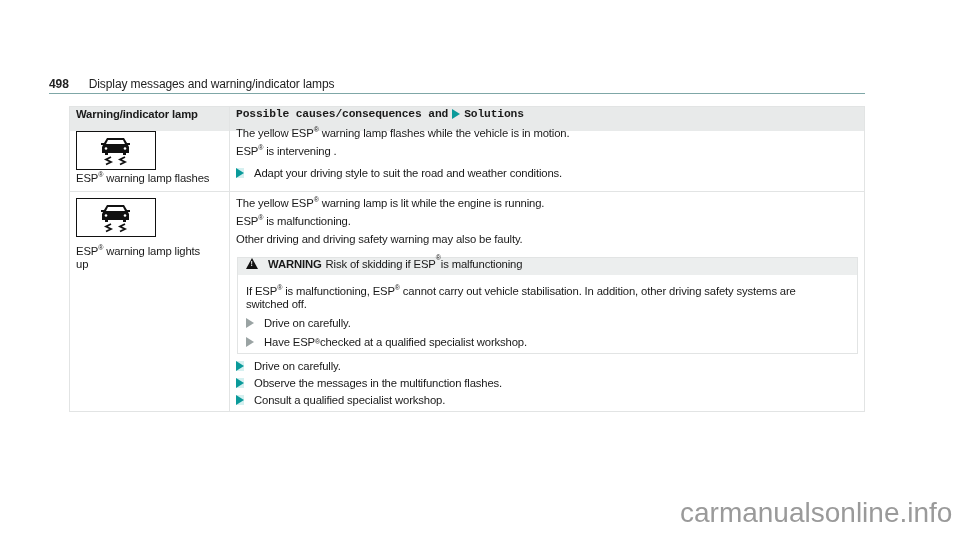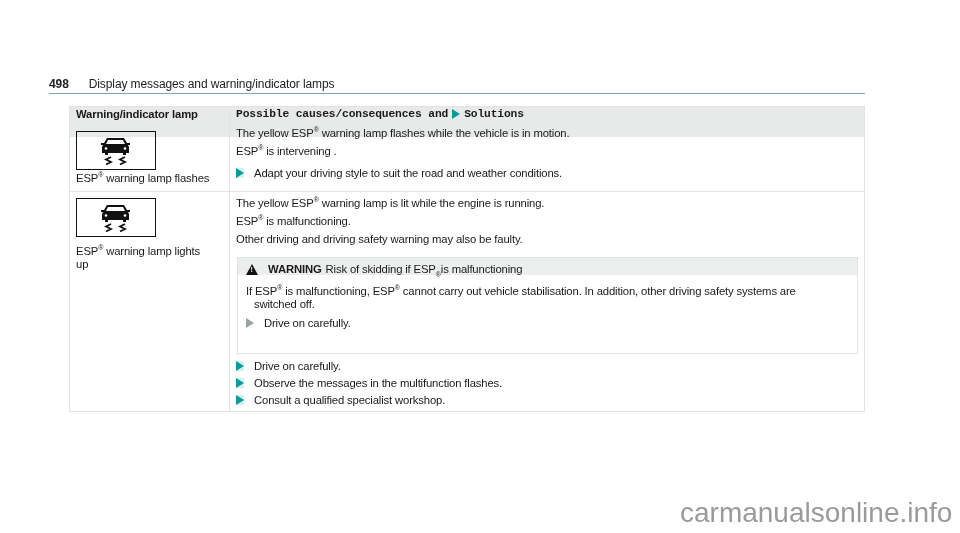--- a/index.html
+++ b/index.html
@@ -13,21 +13,21 @@
     border-bottom:1px solid #7fa7a7; font-size:12px; color:#222;
     display:flex; align-items:center; gap:20px; letter-spacing:-0.1px;
   }
   .page-header .pnum { font-weight:bold; }
   .table {
     position:absolute; left:69px; top:106px; width:796px; height:306px;
     border:1px solid #e2e4e4; box-sizing:border-box;
     font-size:11.3px; letter-spacing:-0.15px;
   }
   .thead {
-    position:absolute; left:0; top:0; right:0; height:30px;
+    position:absolute; left:0; top:0; right:0; height:24px;
     background:#e8eaea; font-weight:bold; font-size:11.3px;
   }
   .thead .c1 { position:absolute; left:6px; top:1px; }
   .thead .c2 { position:absolute; left:166px; top:1px; display:flex; align-items:center; gap:4px;font-family:Liberation Mono, monospace; }
   .coldiv { position:absolute; left:159px; top:0; width:1px; height:100%; background:#e2e4e4; }
   .row-div { position:absolute; left:0; right:0; height:1px; background:#e2e4e4; }
   .tri {
     display:inline-block; width:0; height:0;
     border-top:5px solid transparent; border-bottom:5px solid transparent;
     border-left:8px solid #0a9a9a;
@@ -43,21 +43,21 @@
   .cell { position:absolute; left:166px; right:8px; }
   .line { position:absolute; white-space:nowrap; }
   .bullet { position:absolute; display:flex; align-items:center; white-space:nowrap; }
   .bullet .tri { margin-right:10px; }
   .warnbox {
     position:absolute; left:167px; top:150px; width:621px; height:97px;
     border:1px solid #e2e4e4; box-sizing:border-box;
   }
   .warnbox .whead {
     position:absolute; left:0; right:0; top:0; height:17px; background:#eceeee;
-    display:flex; align-items:flex-end; padding-left:8px;
+    display:flex; align-items:flex-start; padding-left:8px;
   }
   .warnbox .whead .bold { font-weight:bold; margin:0 4px 0 10px; }
   .warn-tri {
     width:0; height:0; border-left:6px solid transparent; border-right:6px solid transparent;
     border-bottom:11px solid #111; position:relative;
   }
   .warn-tri::after {
     content:"!"; position:absolute; left:-1.5px; top:2px; color:#eceeee;
     font-size:7px; font-weight:bold;
   }
@@ -133,24 +133,30 @@
     <div class="whead">
       <span class="warn-tri"></span>
       <span class="bold">WARNING</span>
       <span>Risk of skidding if ESP</span>
         <sup>®</sup>
         <span> is malfunctioning</span>
     </div>
     <div class="line" style="left:8px; top:27px;">
       <span>If ESP</span><sup>®</sup><span> is malfunctioning, ESP</span><sup>®</sup><span> cannot carry out vehicle stabilisation. In addition, other driving safety systems are</span>
     </div>
-    <div class="line" style="left:16px; top:40px;"><span>switched off.</span></div>
+    <div class="line" style="left:8px; top:40px;"><span>switched off.</span></div>
     <div class="bullet" style="left:8px; top:59px;">
         <span class="tri gray"></span>
         <span>Drive on carefully.</span>
+      </div>
+    <div class="bullet" style="left:8px; top:78px;">
+        <span class="tri gray"></span>
+        <span>Have ESP</span>
+        <sup>®</sup>
+        <span> checked at a qualified specialist workshop.</span>
       </div>
   </div>
 
   <div class="cell" style="top:0; bottom:0;">
     <div class="bullet" style="top:253px;">
         <span class="tri bg"></span>
         <span>Drive on carefully.</span>
       </div>
     <div class="bullet" style="top:270px;">
         <span class="tri bg"></span>

